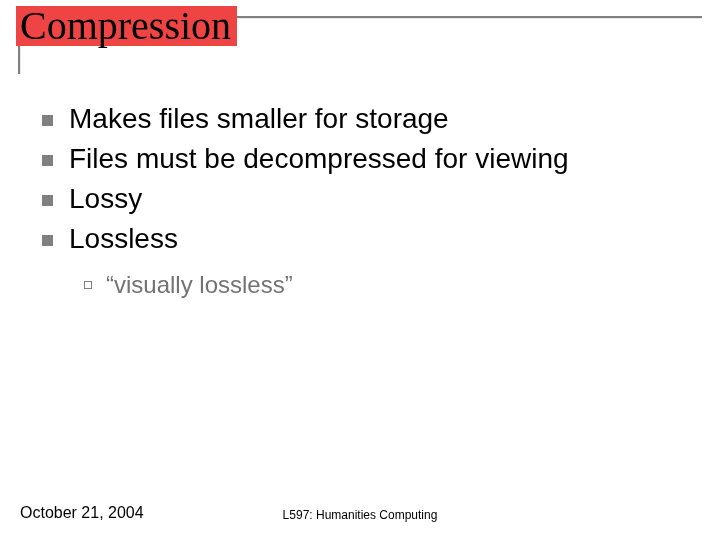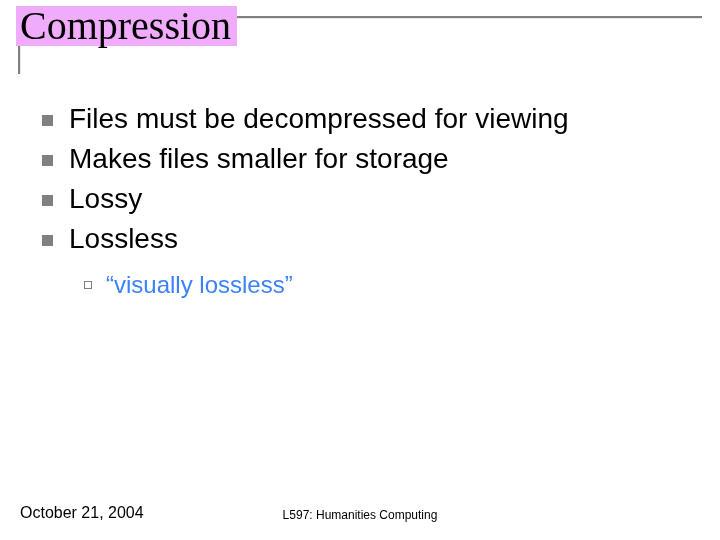--- a/index.html
+++ b/index.html
@@ -30,21 +30,21 @@
     left: 0;
     top: 10px;
     width: 2px;
     height: 58px;
     background: #808080;
     box-shadow: 1px 0 0 #e8e8e8;
   }
   .title-text {
     position: relative;
     display: inline-block;
-    background: #f0abfc;
+    background: #ef4444;
     padding: 0 6px 0 4px;
     margin-left: -2px;
     font-size: 40px;
     line-height: 1.0;
     color: #000;
   }
   .body {
     position: absolute;
     left: 42px;
     top: 102px;
@@ -79,21 +79,21 @@
     width: 8px;
     height: 8px;
     border: 1px solid #808080;
     background: transparent;
     margin-right: 14px;
     flex: 0 0 auto;
   }
   .sub-row .txt {
     font-family: Arial, Helvetica, sans-serif;
     font-size: 24px;
-    color: #3b82f6;
+    color: #737373;
   }
   .footer-date {
     position: absolute;
     left: 20px;
     bottom: 18px;
     font-family: Arial, Helvetica, sans-serif;
     font-size: 16px;
     color: #000;
   }
   .footer-center {
@@ -114,25 +114,25 @@
 
   <div class="title-wrap">
     <div class="title-rule-top"></div>
     <div class="title-rule-left"></div>
     <span class="title-text">Compression</span>
   </div>
 
   <div class="body">
     <div class="bullet-row">
       <div class="sq"></div>
-      <div class="txt">Files must be decompressed for viewing</div>
+      <div class="txt">Makes files smaller for storage</div>
     </div>
     <div class="bullet-row">
       <div class="sq"></div>
-      <div class="txt">Makes files smaller for storage</div>
+      <div class="txt">Files must be decompressed for viewing</div>
     </div>
     <div class="bullet-row">
       <div class="sq"></div>
       <div class="txt">Lossy</div>
     </div>
     <div class="bullet-row">
       <div class="sq"></div>
       <div class="txt">Lossless</div>
     </div>
     <div class="sub-row">

